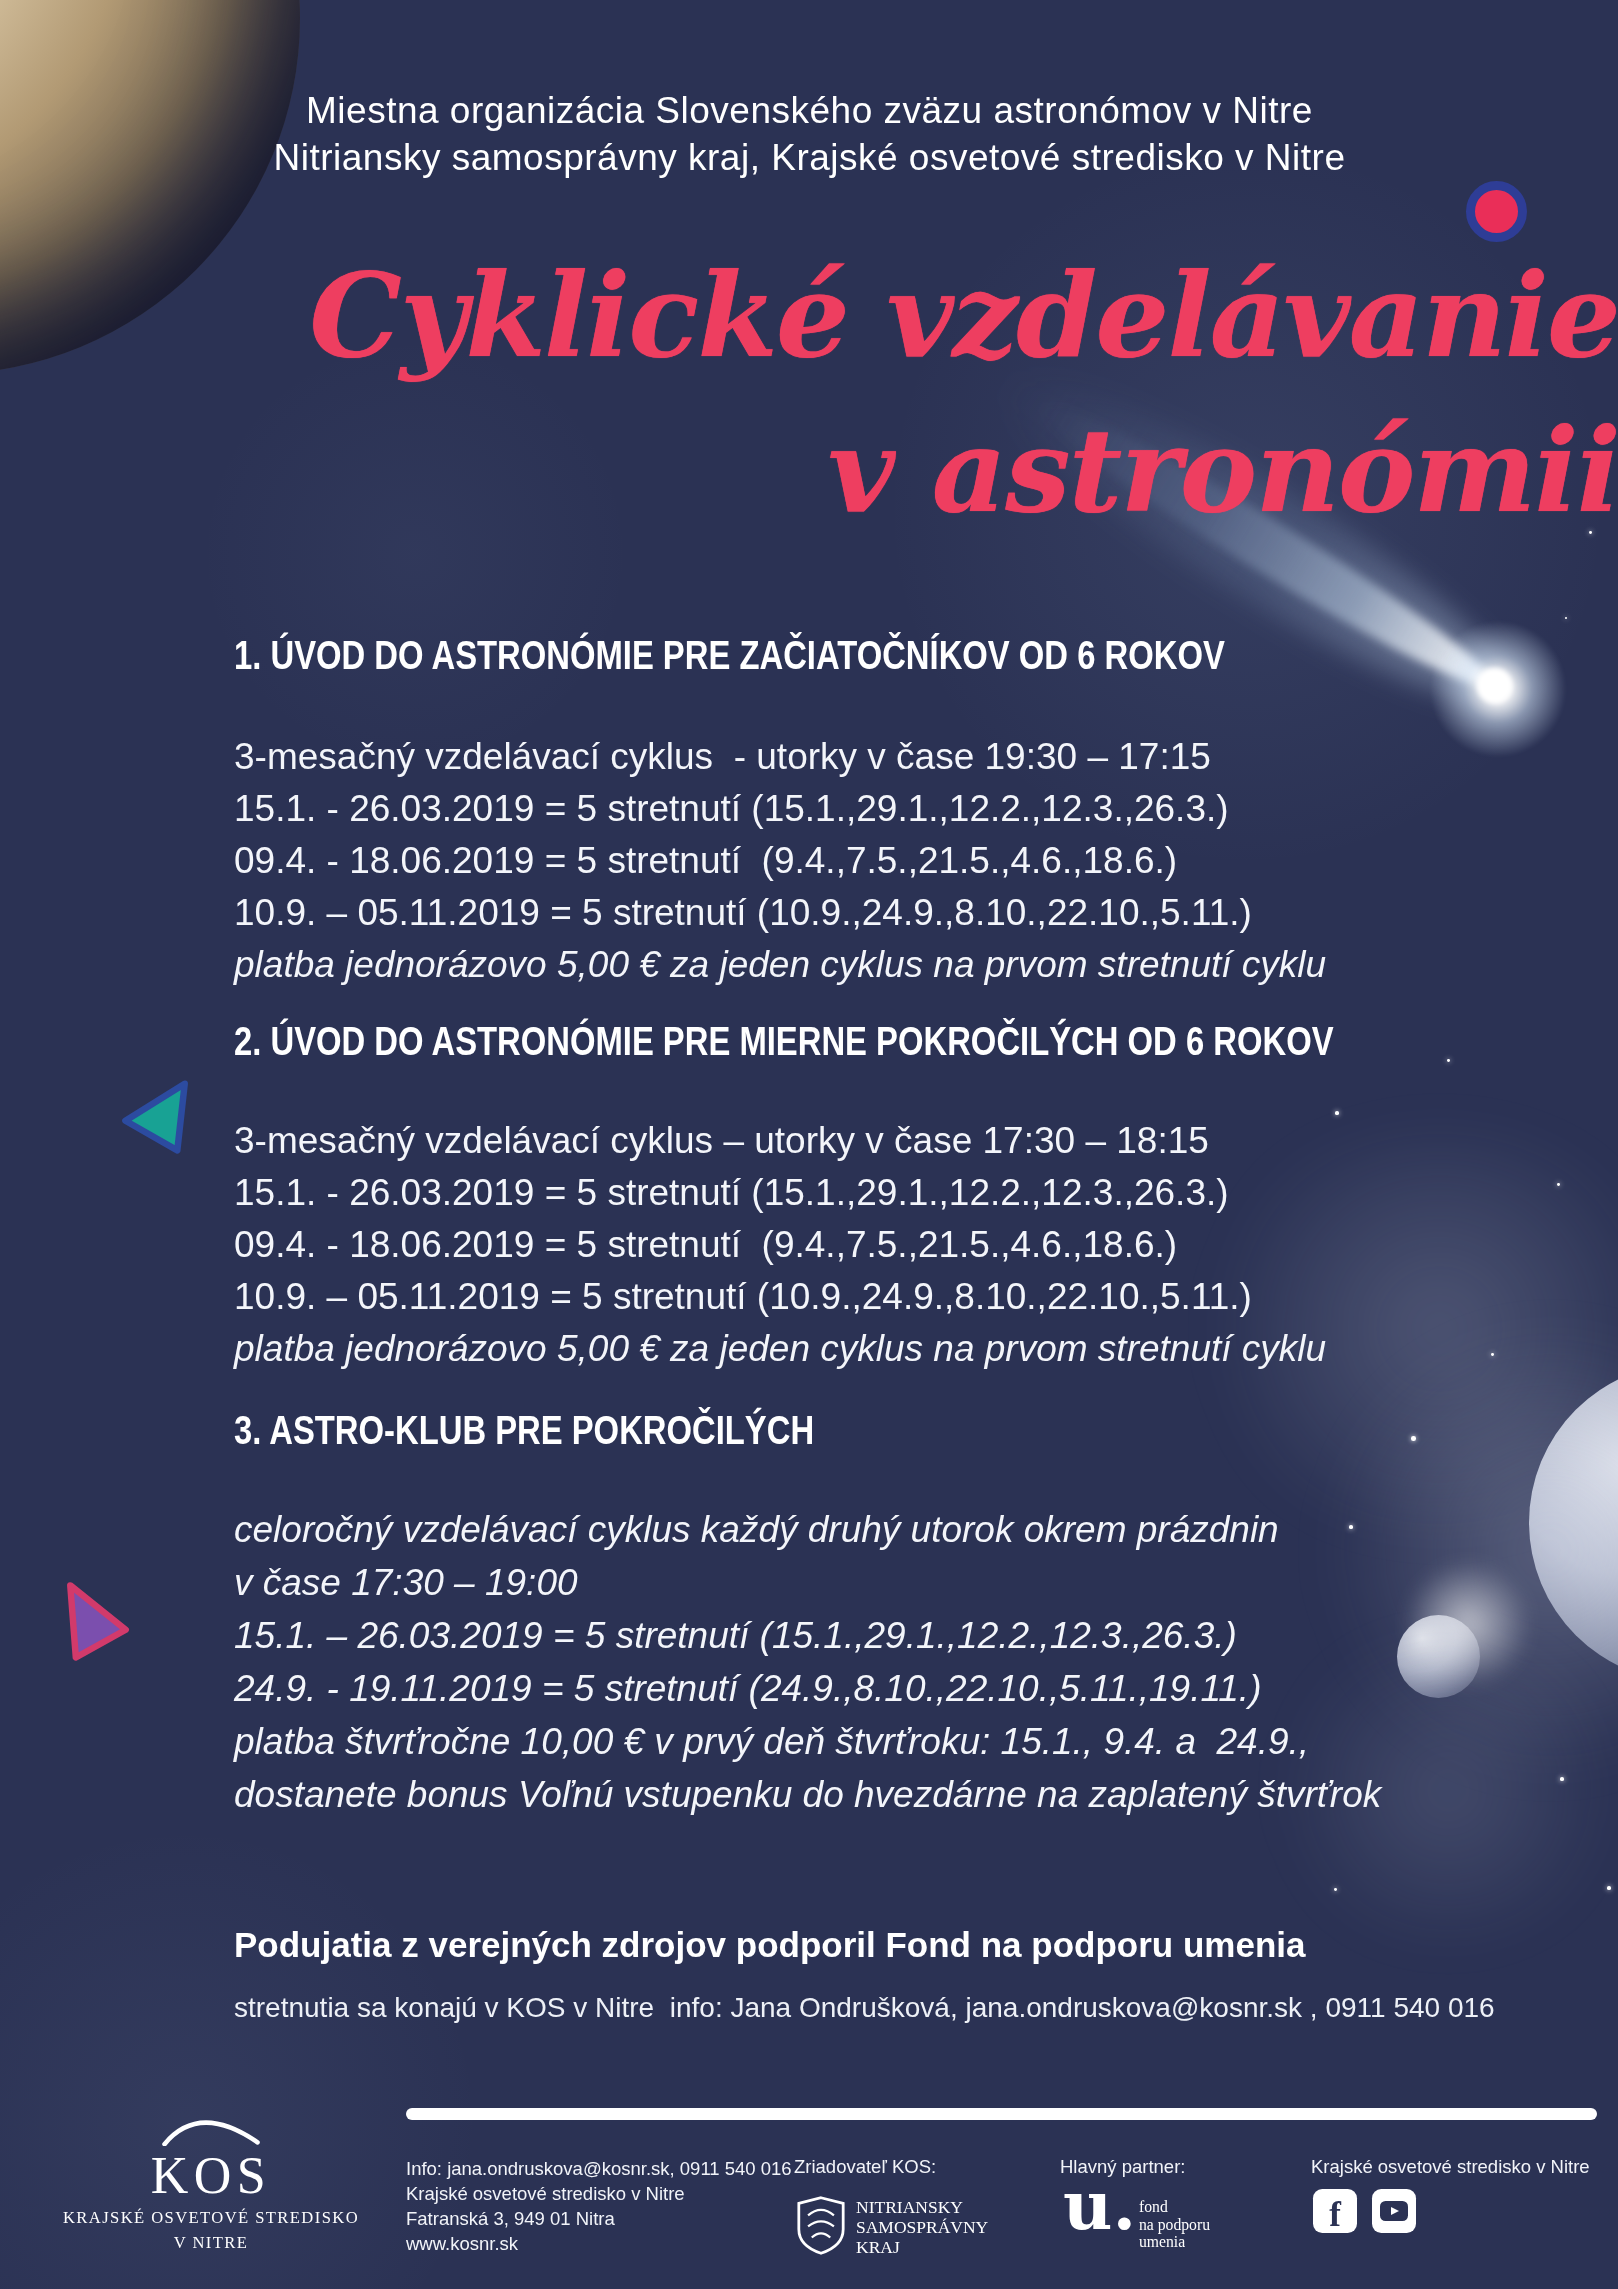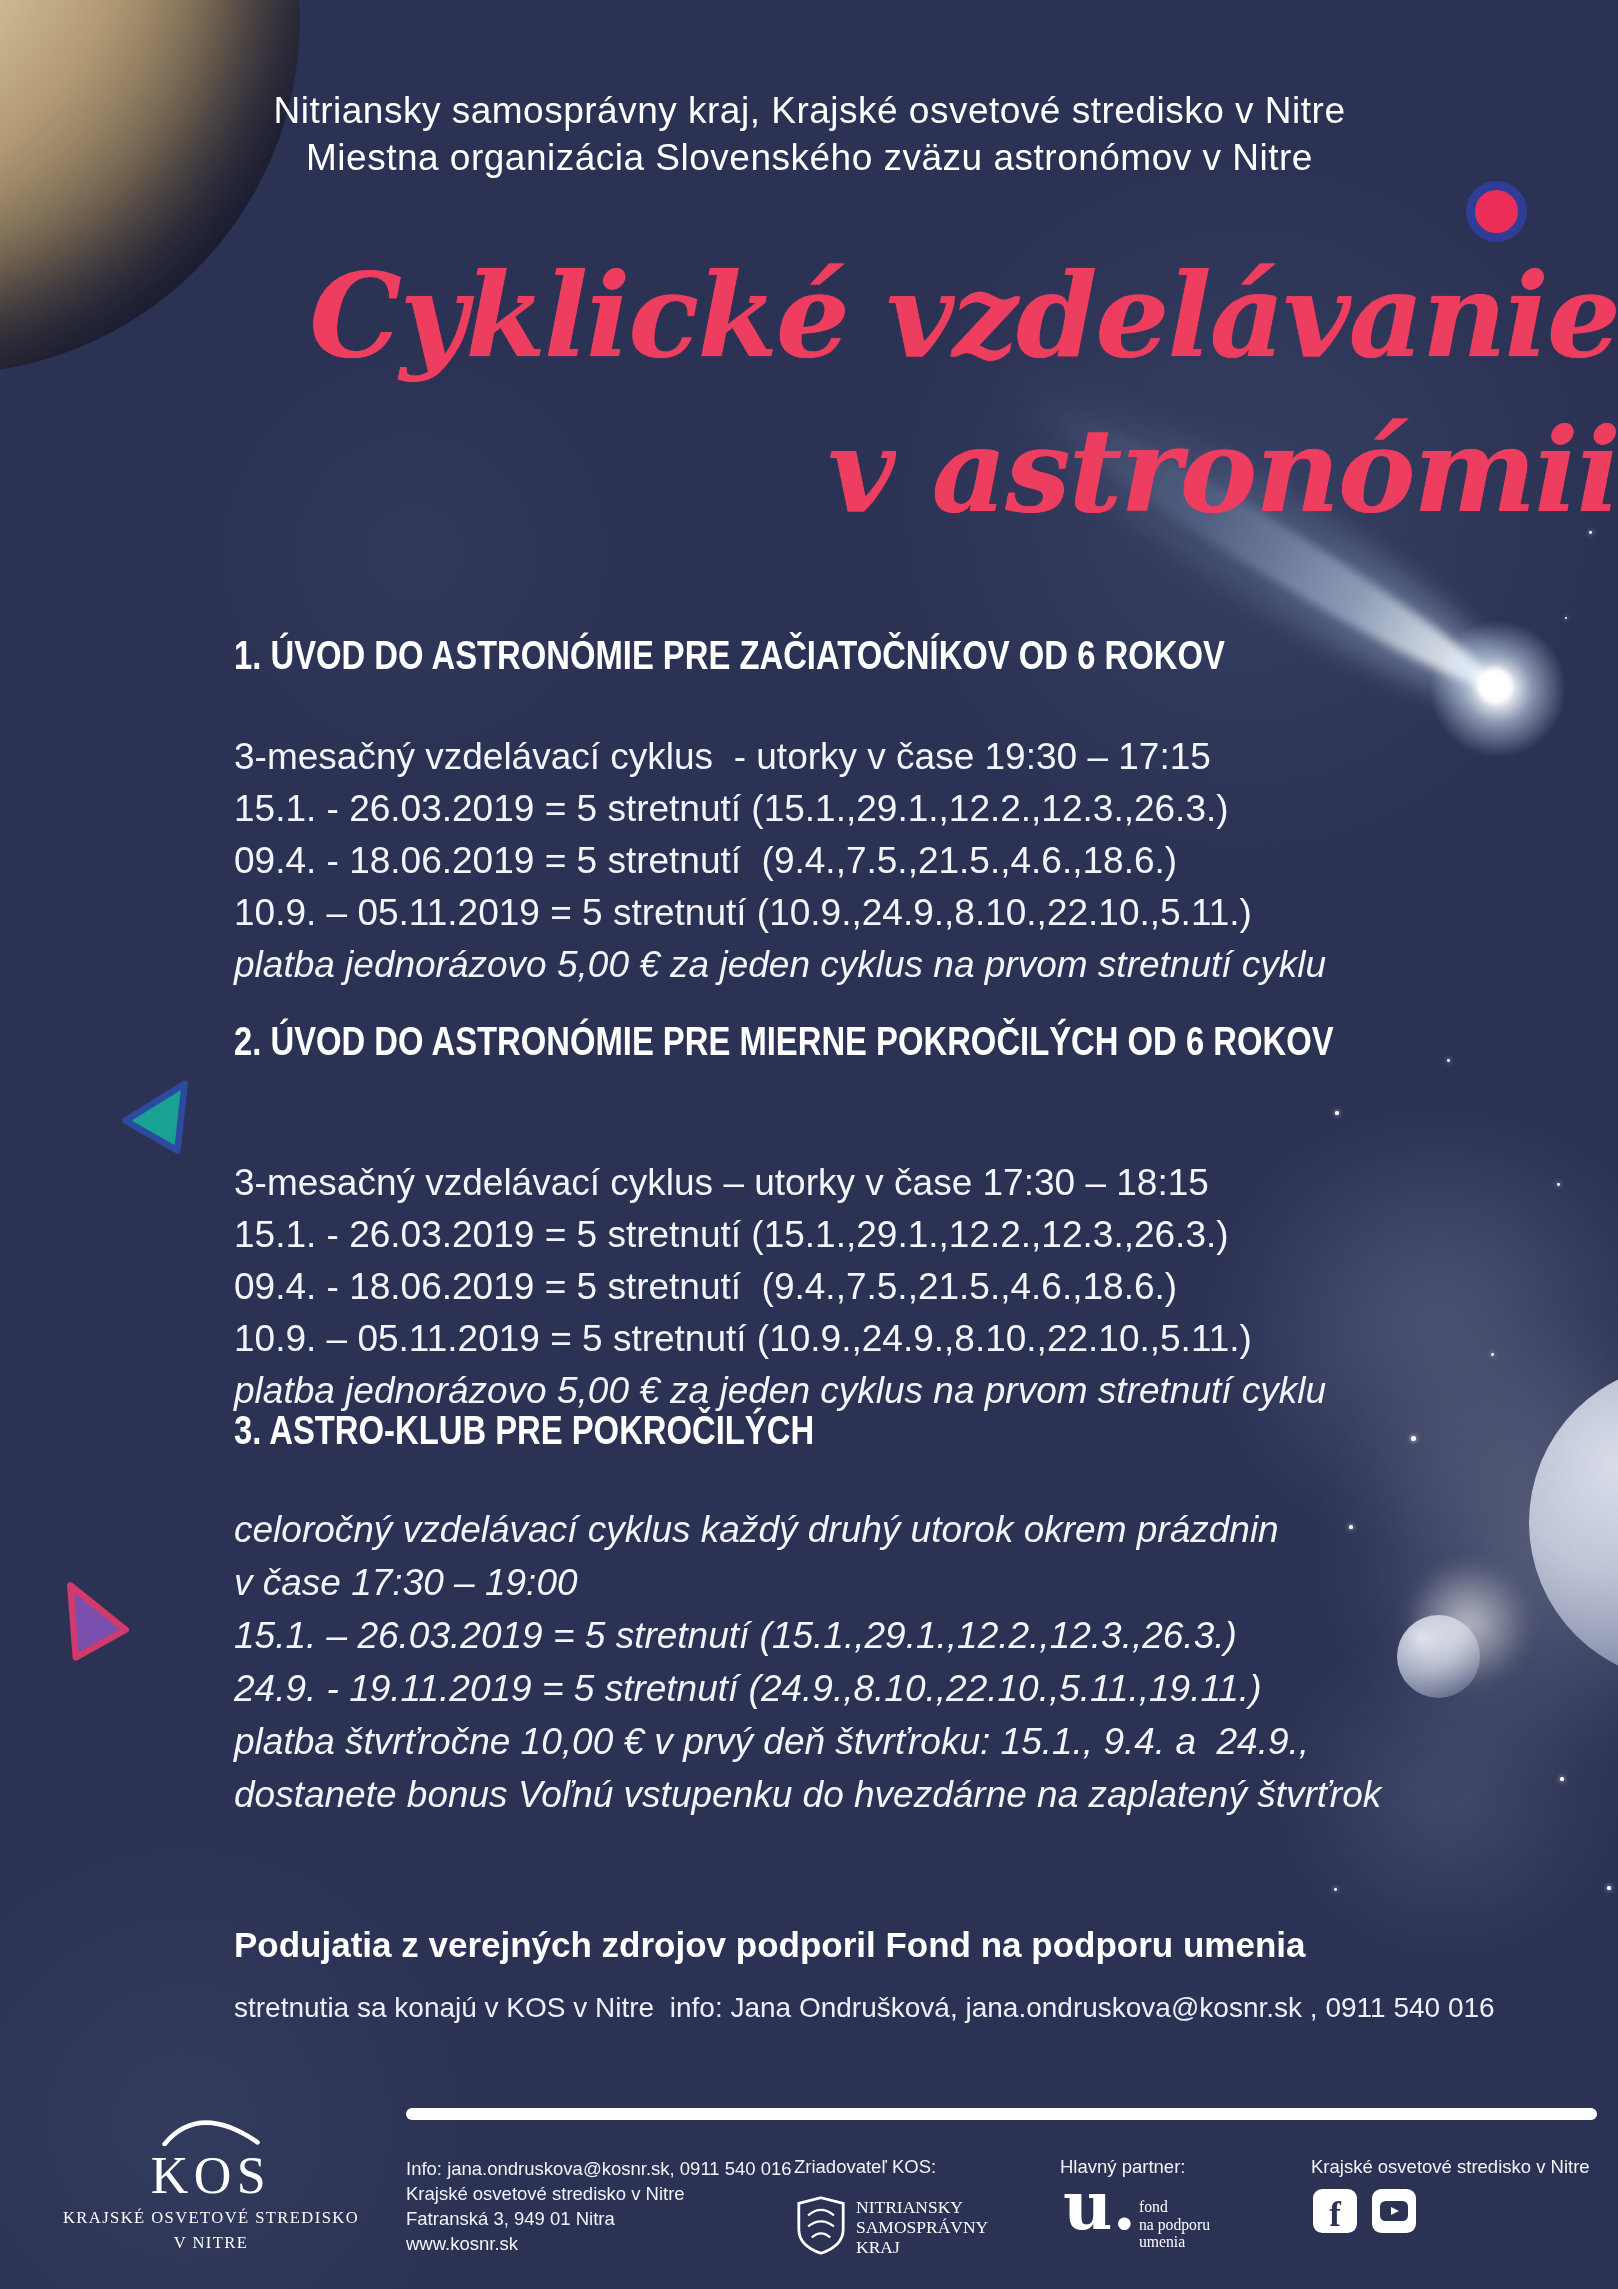--- a/index.html
+++ b/index.html
@@ -112,40 +112,40 @@
   <div class="star" style="left:1491px;top:1353px;width:2.8px;height:2.8px"></div>
   <div class="star" style="left:1560px;top:1777px;width:3.7px;height:3.7px"></div>
   <div class="star" style="left:1334px;top:1888px;width:2.8px;height:2.8px"></div>
   <div class="star" style="left:1607px;top:1886px;width:3.7px;height:3.7px"></div>
   <div class="star" style="left:1447px;top:1059px;width:2.8px;height:2.8px"></div>
   <div class="star" style="left:1349px;top:1525px;width:3.7px;height:3.7px"></div>
   <div class="star" style="left:1589px;top:531px;width:2.8px;height:2.8px"></div>
   <div class="star" style="left:1565px;top:617px;width:1.8px;height:1.8px"></div>
 
   <div class="abs hdr">
+    <div>Miestna organizácia Slovenského zväzu astronómov v Nitre</div>
     <div>Nitriansky samosprávny kraj, Krajské osvetové stredisko v Nitre</div>
-    <div>Miestna organizácia Slovenského zväzu astronómov v Nitre</div>
   </div>
 
   <div class="abs title">
     <div>Cyklické vzdelávanie</div>
     <div>v astronómii</div>
   </div>
 
   <div class="abs sec-h" style="top:633px">1. ÚVOD DO ASTRONÓMIE PRE ZAČIATOČNÍKOV OD 6 ROKOV</div>
   <div class="abs body" style="top:731px">
     <div class="bl">3-mesačný vzdelávací cyklus  - utorky v čase 19:30 – 17:15</div>
     <div class="bl">15.1. - 26.03.2019 = 5 stretnutí (15.1.,29.1.,12.2.,12.3.,26.3.)</div>
     <div class="bl">09.4. - 18.06.2019 = 5 stretnutí  (9.4.,7.5.,21.5.,4.6.,18.6.)</div>
     <div class="bl">10.9. – 05.11.2019 = 5 stretnutí (10.9.,24.9.,8.10.,22.10.,5.11.)</div>
     <div class="bl it">platba jednorázovo 5,00 € za jeden cyklus na prvom stretnutí cyklu</div>
   </div>
 
   <div class="abs sec-h" style="top:1019px">2. ÚVOD DO ASTRONÓMIE PRE MIERNE POKROČILÝCH OD 6 ROKOV</div>
-  <div class="abs body" style="top:1157px">
+  <div class="abs body" style="top:1115px">
     <div class="bl">3-mesačný vzdelávací cyklus – utorky v čase 17:30 – 18:15</div>
     <div class="bl">15.1. - 26.03.2019 = 5 stretnutí (15.1.,29.1.,12.2.,12.3.,26.3.)</div>
     <div class="bl">09.4. - 18.06.2019 = 5 stretnutí  (9.4.,7.5.,21.5.,4.6.,18.6.)</div>
     <div class="bl">10.9. – 05.11.2019 = 5 stretnutí (10.9.,24.9.,8.10.,22.10.,5.11.)</div>
     <div class="bl it">platba jednorázovo 5,00 € za jeden cyklus na prvom stretnutí cyklu</div>
   </div>
 
   <div class="abs sec-h" style="top:1408px">3. ASTRO-KLUB PRE POKROČILÝCH</div>
   <div class="abs body b3" style="top:1503px">
     <div class="bl it">celoročný vzdelávací cyklus každý druhý utorok okrem prázdnin</div>

